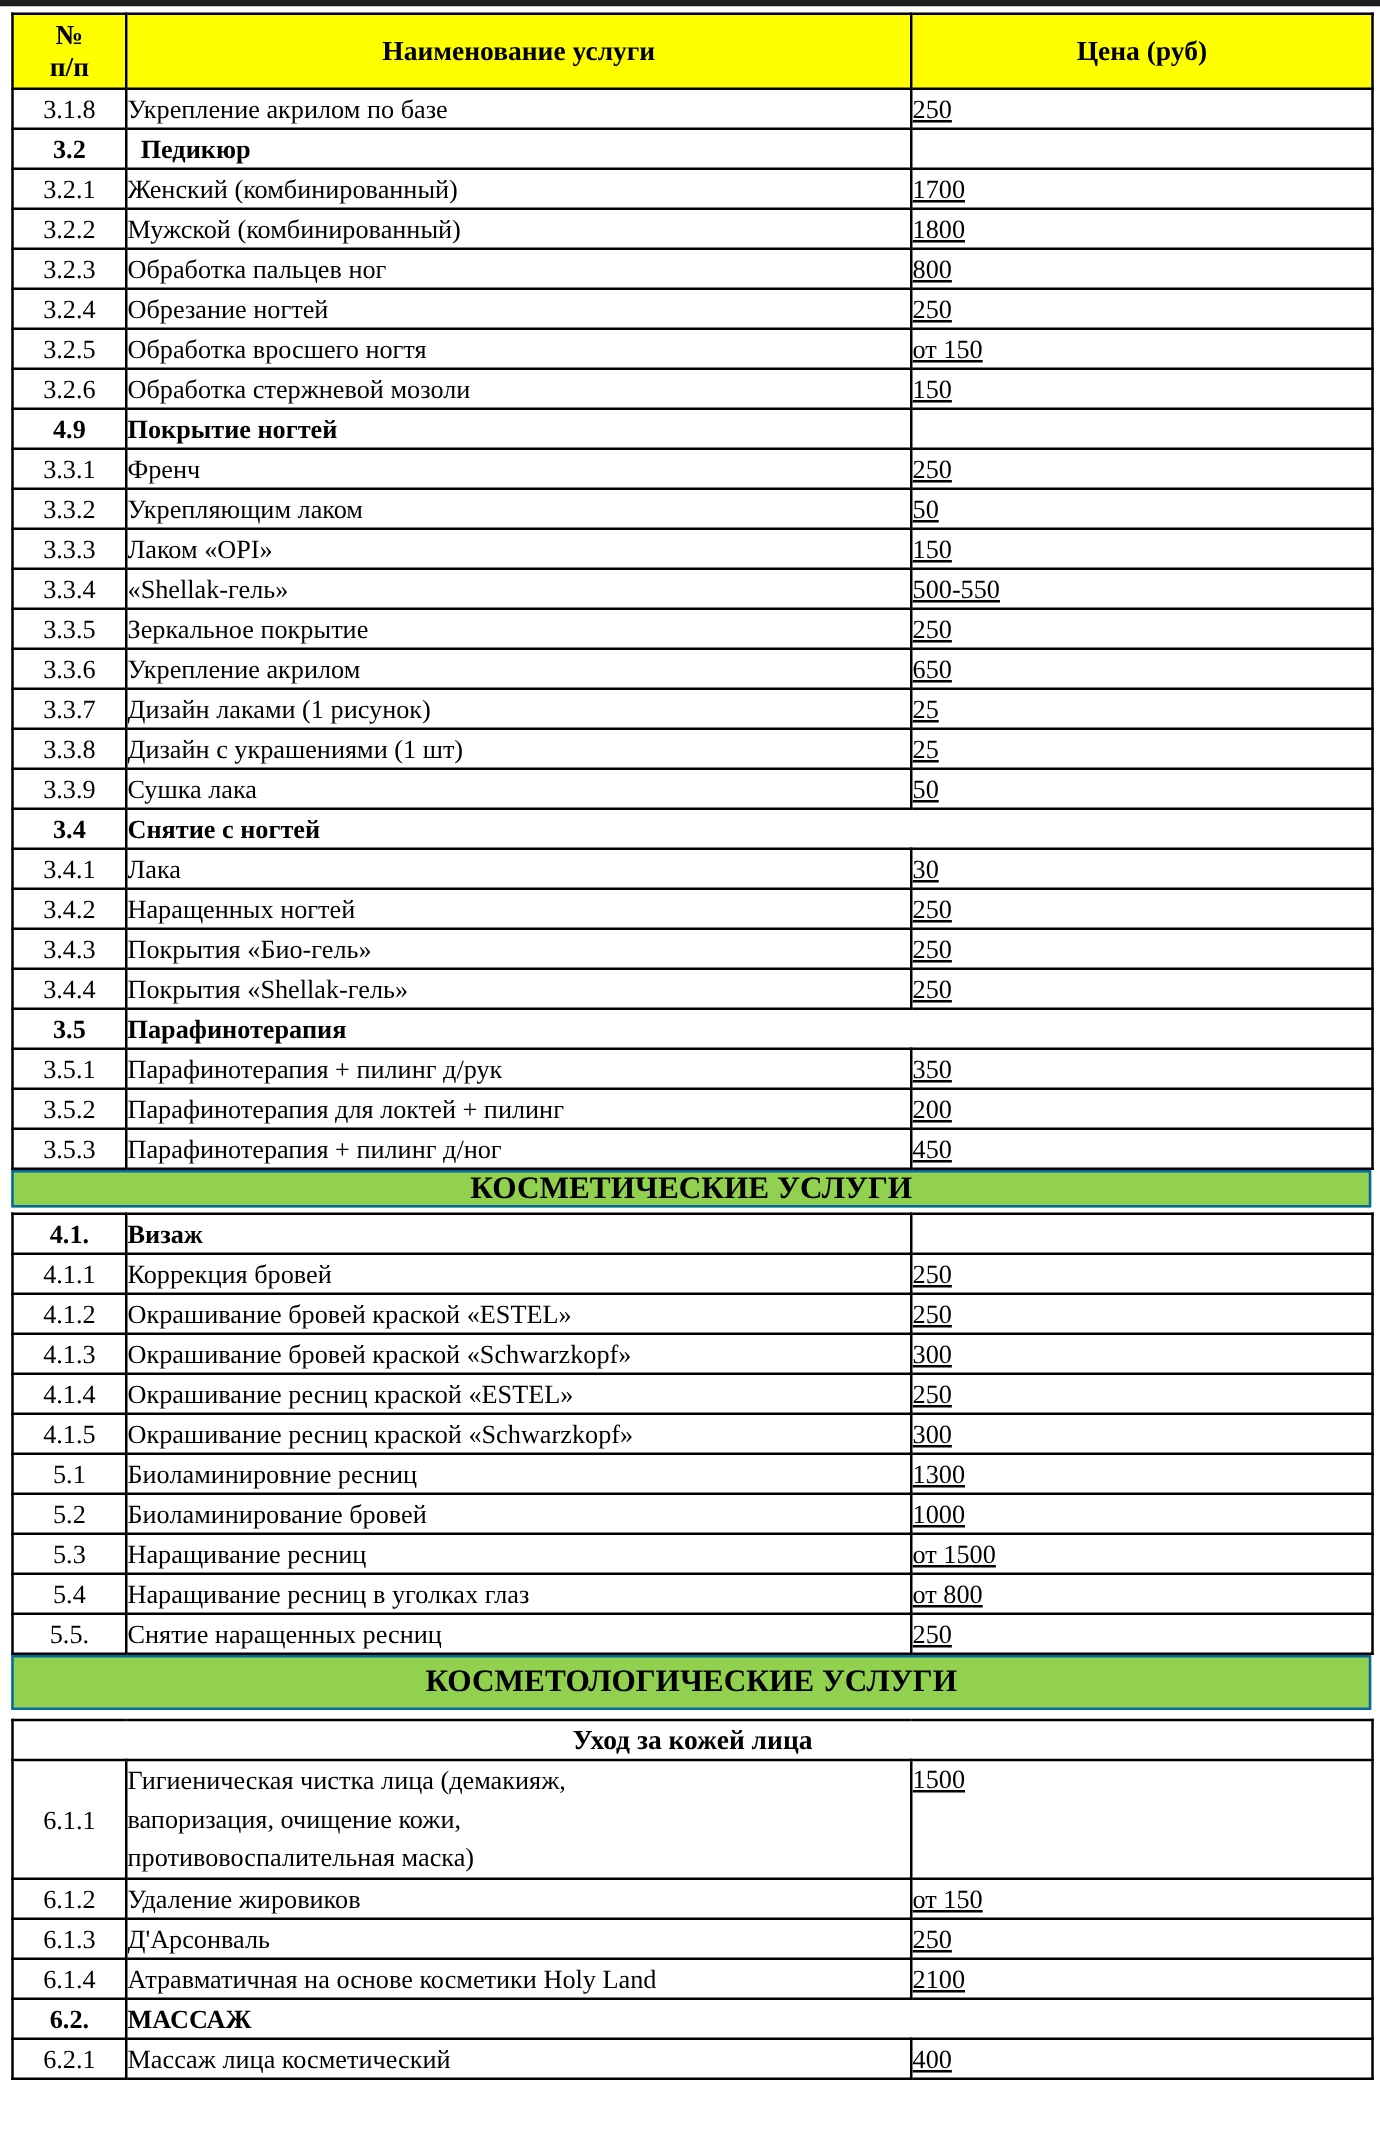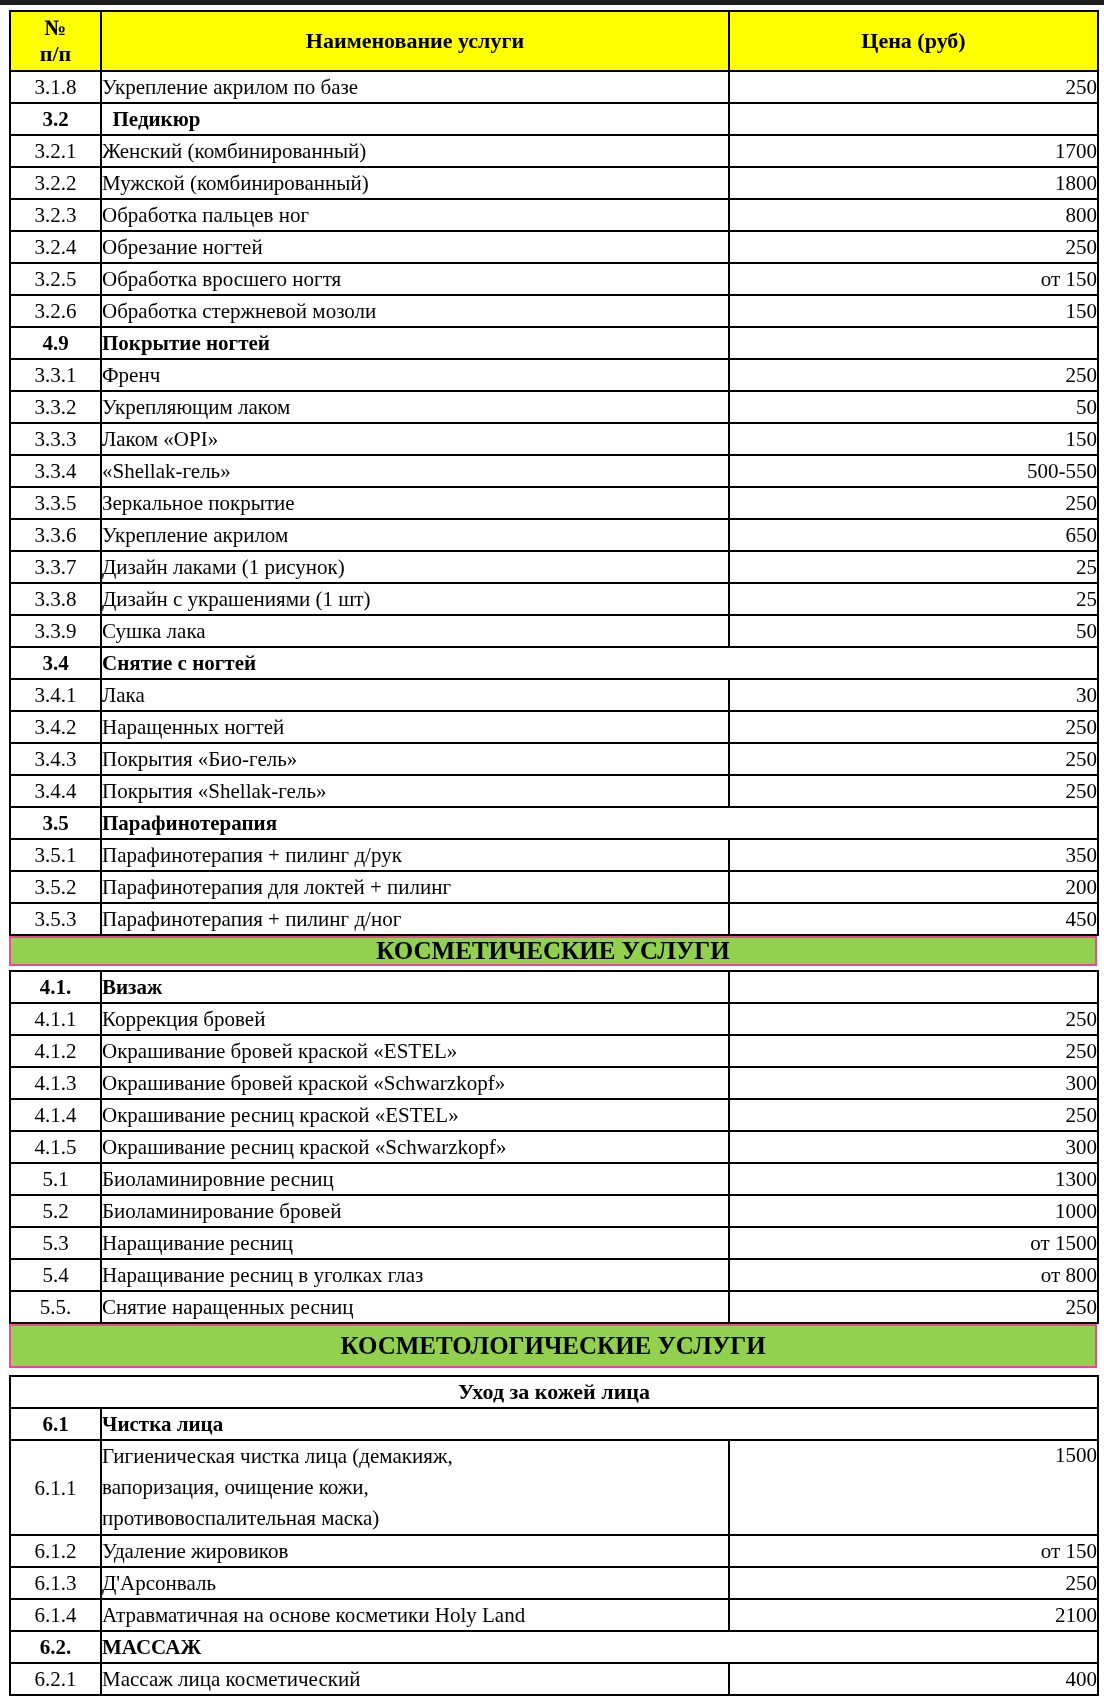--- a/index.html
+++ b/index.html
@@ -44,37 +44,37 @@
     text-align: center;
     height: 58px;
     line-height: 26px;
   }
   th.hdr .hdr-line { display: block; }
 
   
   td { height: 30px; font-size: 21px; line-height: 24px; }
   td.cell-num  { padding-left: 11px; text-align: center; }
   td.cell-name { padding-left: 12px; text-align: left; }
-  td.cell-price { text-align: right; }
+  td.cell-price { text-align: left; text-decoration: underline; }
 
   tr.section td, tr.section-merged td { font-weight: bold; }
 
   td.cell-fullspan {
     text-align: center;
     font-weight: bold;
     font-size: 22px;
   }
 
   tr.item-tall td { height: auto; }
   tr.item-tall td.cell-name { line-height: 31px; padding-top: 0; padding-bottom: 0; }
   tr.item-tall td.cell-price { vertical-align: top; padding-top: 2px; }
 
   .banner {
     box-sizing: content-box;
-    border: 2px solid #ec4899;
+    border: 2px solid #0369a1;
     background: var(--banner-bg, #92d050);
     width: 1084px;
     text-align: center;
     font-weight: bold;
     font-size: 25px;
   }
   .banner-1 { height: 26px; line-height: 26px; margin: 0 0 4px 0; }
   .banner-2 { height: 40px; line-height: 40px; margin: 0 0 7px 0; }
 </style>
 </head>
@@ -310,24 +310,20 @@
     <table class="price-table">
       <colgroup>
           <col class="c-num">
           <col class="c-name">
           <col class="c-price">
         </colgroup>
       <tbody>
           <tr class="fullspan">
             <td class="cell-fullspan" colspan="3">Уход за кожей лица</td>
           </tr>
-          <tr class="section-merged">
-            <td class="cell-num">6.1</td>
-            <td class="cell-name" colspan="2">Чистка лица</td>
-          </tr>
           <tr class="item-tall">
             <td class="cell-num">6.1.1</td>
             <td class="cell-name">
               <div>Гигиеническая чистка лица (демакияж,</div>
               <div>вапоризация, очищение кожи,</div>
               <div>противовоспалительная маска)</div>
             </td>
             <td class="cell-price">1500</td>
           </tr>
           <tr class="item">

